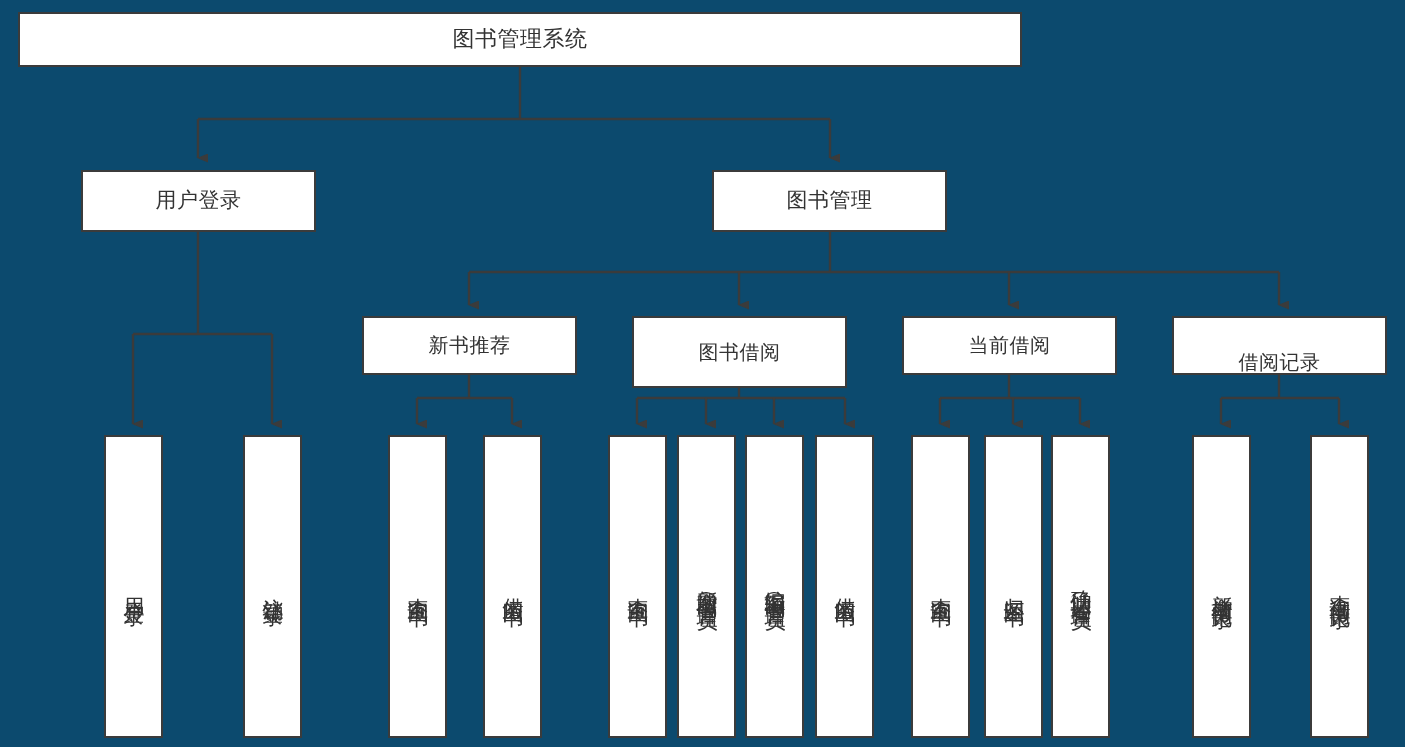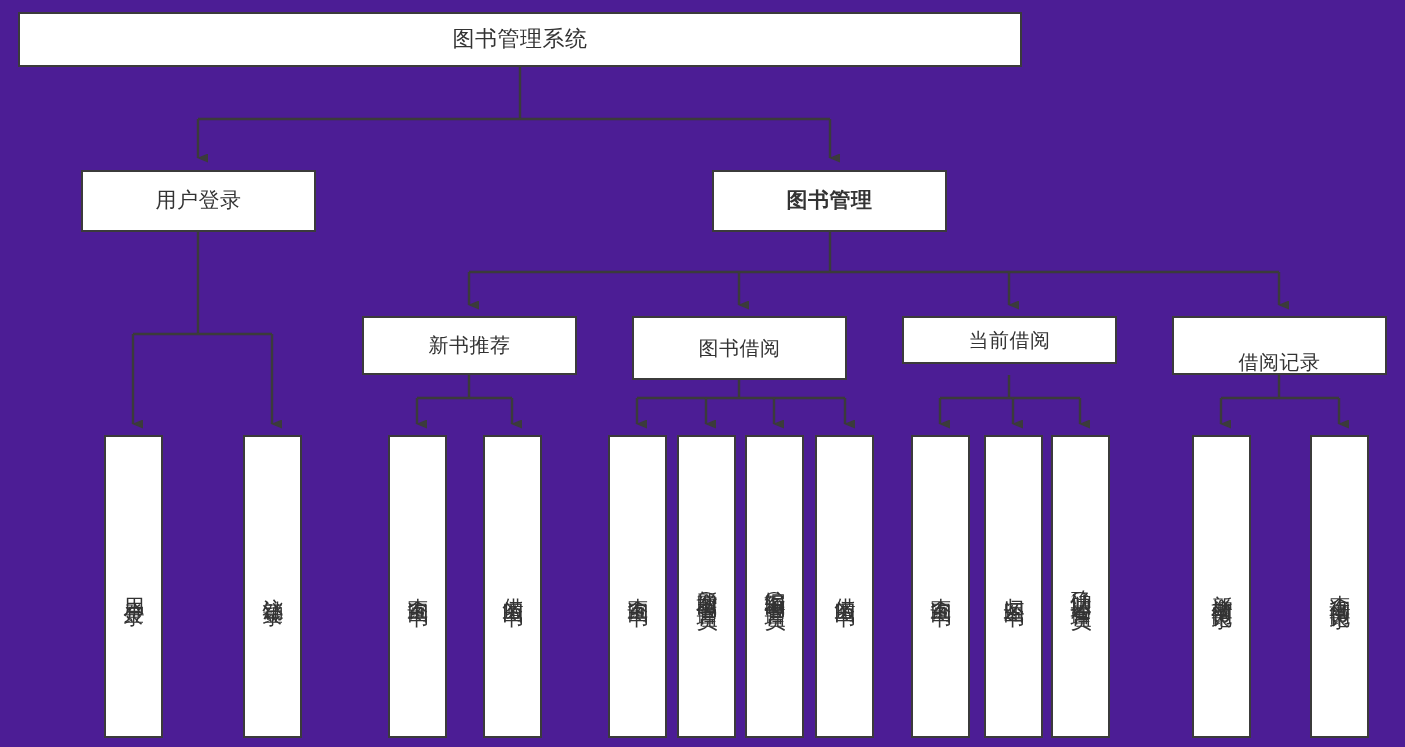--- a/index.html
+++ b/index.html
@@ -11,21 +11,21 @@
     width: 1405px;
     height: 747px;
     font-family: "DejaVu Sans", "Liberation Sans", sans-serif;
     overflow: hidden;
     position: relative;
   }
   #diagram-root {
     position: relative;
     width: 1405px;
     height: 747px;
-    background: #4c1d95;
+    background: #0c4a6e;
   }
   svg.diagram-canvas {
     position: absolute;
     left: 0;
     top: 0;
     width: 1405px;
     height: 747px;
     display: block;
   }
   .node-box {
@@ -138,31 +138,31 @@
     </g>
   </svg>
 
   <div class="node-box node-root" style="left:18px; top:12px; width:1004px; height:55px;">
     <span class="node-label">图书管理系统</span>
   </div>
 
   <div class="node-box node-l1" style="left:81px; top:170px; width:235px; height:62px;">
     <span class="node-label">用户登录</span>
   </div>
-  <div class="node-box node-l1" style="left:712px; top:170px; width:235px; height:62px;font-weight:bold;">
+  <div class="node-box node-l1" style="left:712px; top:170px; width:235px; height:62px;">
     <span class="node-label">图书管理</span>
   </div>
 
   <div class="node-box node-l2" style="left:362px; top:316px; width:215px; height:59px;">
     <span class="node-label">新书推荐</span>
   </div>
-  <div class="node-box node-l2" style="left:632px; top:316px; width:215px; height:64px;">
+  <div class="node-box node-l2" style="left:632px; top:316px; width:215px; height:72px;">
     <span class="node-label">图书借阅</span>
   </div>
-  <div class="node-box node-l2" style="left:902px; top:316px; width:215px; height:48px;">
+  <div class="node-box node-l2" style="left:902px; top:316px; width:215px; height:59px;">
     <span class="node-label">当前借阅</span>
   </div>
   <div class="node-box node-l2" style="left:1172px; top:316px; width:215px; height:59px;align-items:flex-end;">
     <span class="node-label">借阅记录</span>
   </div>
 
   <div class="node-box node-leaf" style="left:104px; top:435px; width:59px; height:303px;">
     <span class="node-label">用户登录</span>
   </div>
   <div class="node-box node-leaf" style="left:243px; top:435px; width:59px; height:303px;">

